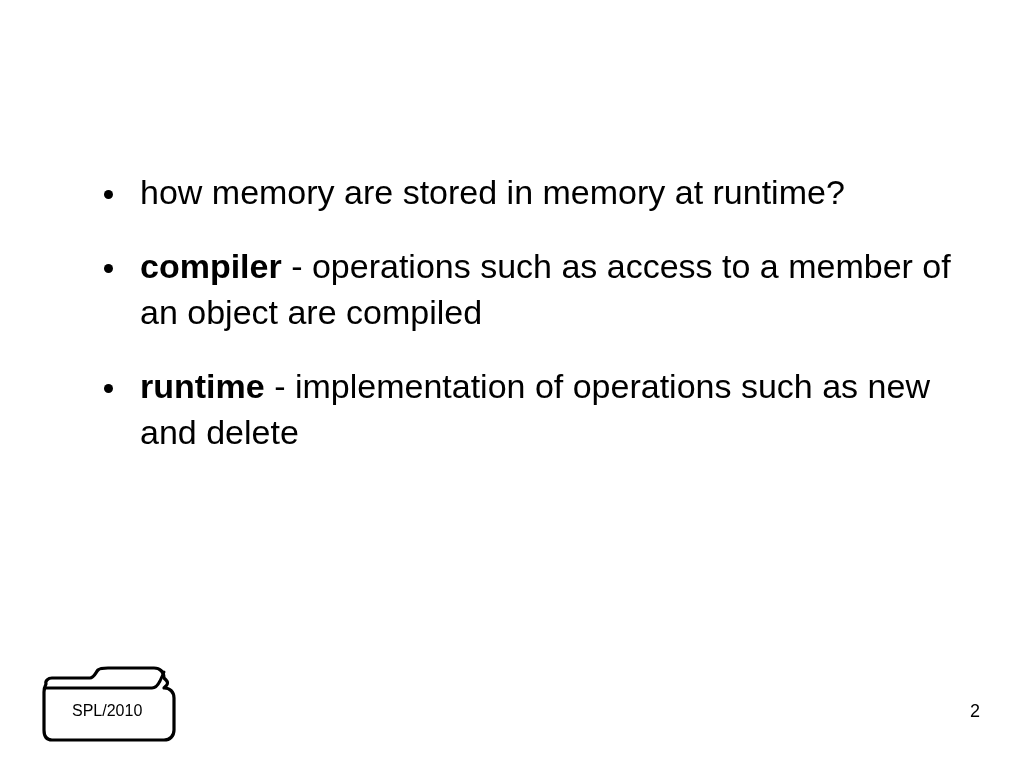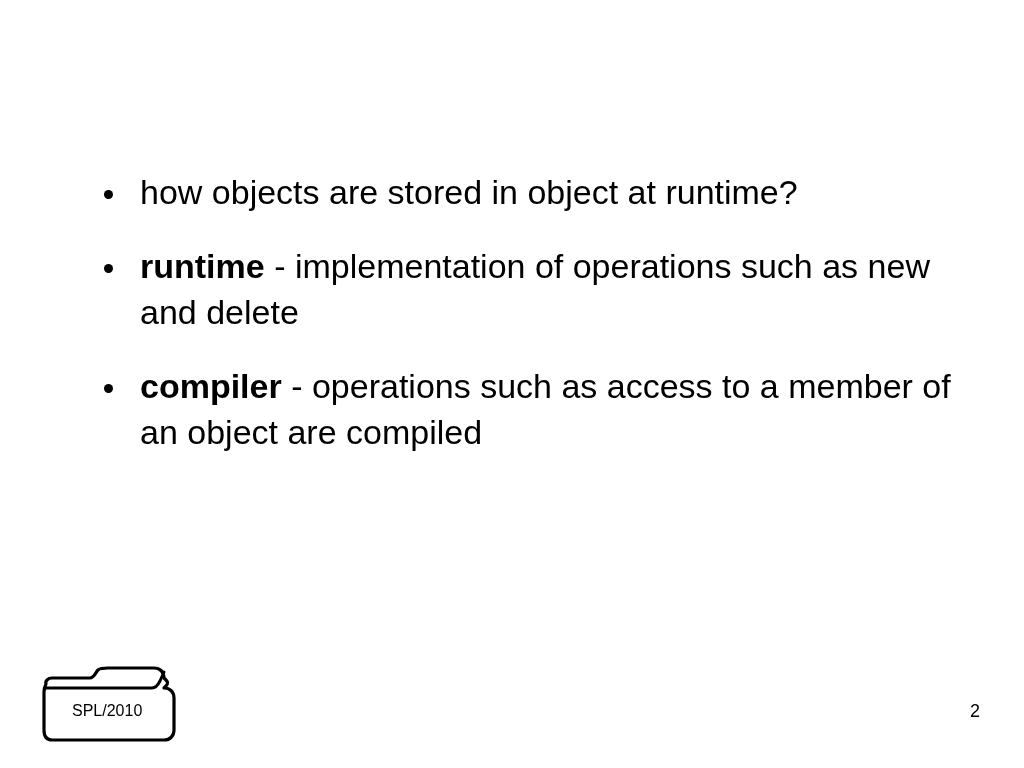--- a/index.html
+++ b/index.html
@@ -73,27 +73,27 @@
     font-size: 18px;
     font-family: Arial, sans-serif;
   }
 </style>
 </head>
 <body>
 
 <div class="content">
   <ul class="bullets">
     <li>
-      <span>how objects are stored in object at runtime?</span>
+      <span>how memory are stored in memory at runtime?</span>
+    </li>
+    <li>
+      <span class="b">compiler</span><span> - operations such as access to a member of an object are compiled</span>
     </li>
     <li>
       <span class="b">runtime</span><span> - implementation of operations such as new and delete</span>
-    </li>
-    <li>
-      <span class="b">compiler</span><span> - operations such as access to a member of an object are compiled</span>
     </li>
   </ul>
 </div>
 
 <div class="folder">
   <svg viewBox="0 0 150 100">
     <path d="M14 36
              C 13 33, 16 30, 20 30
              L 58 30
              C 62 30, 64 24, 66 22

